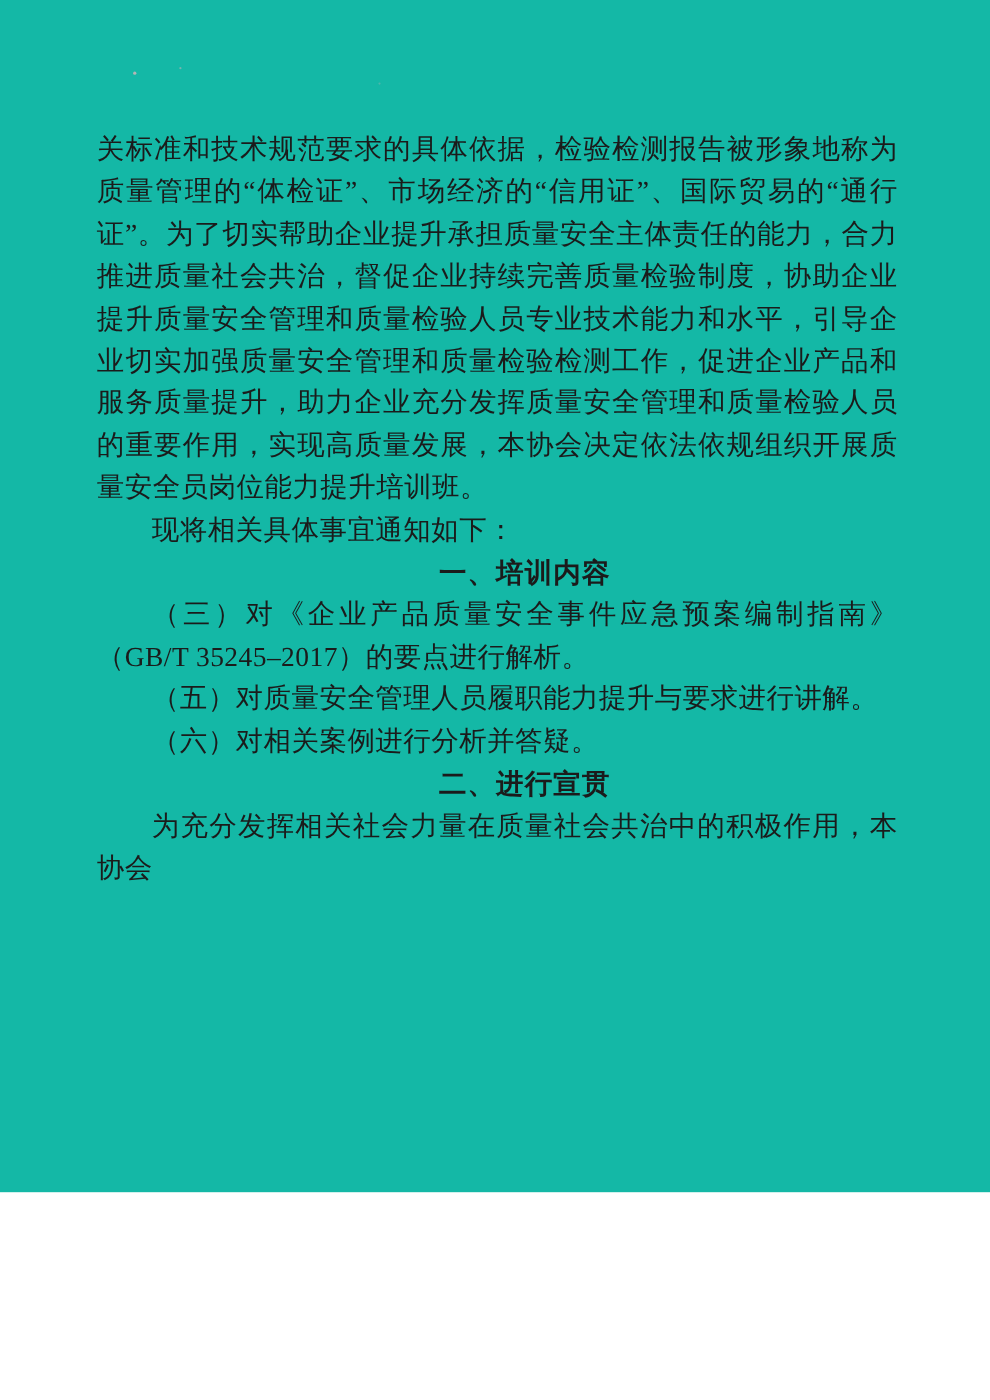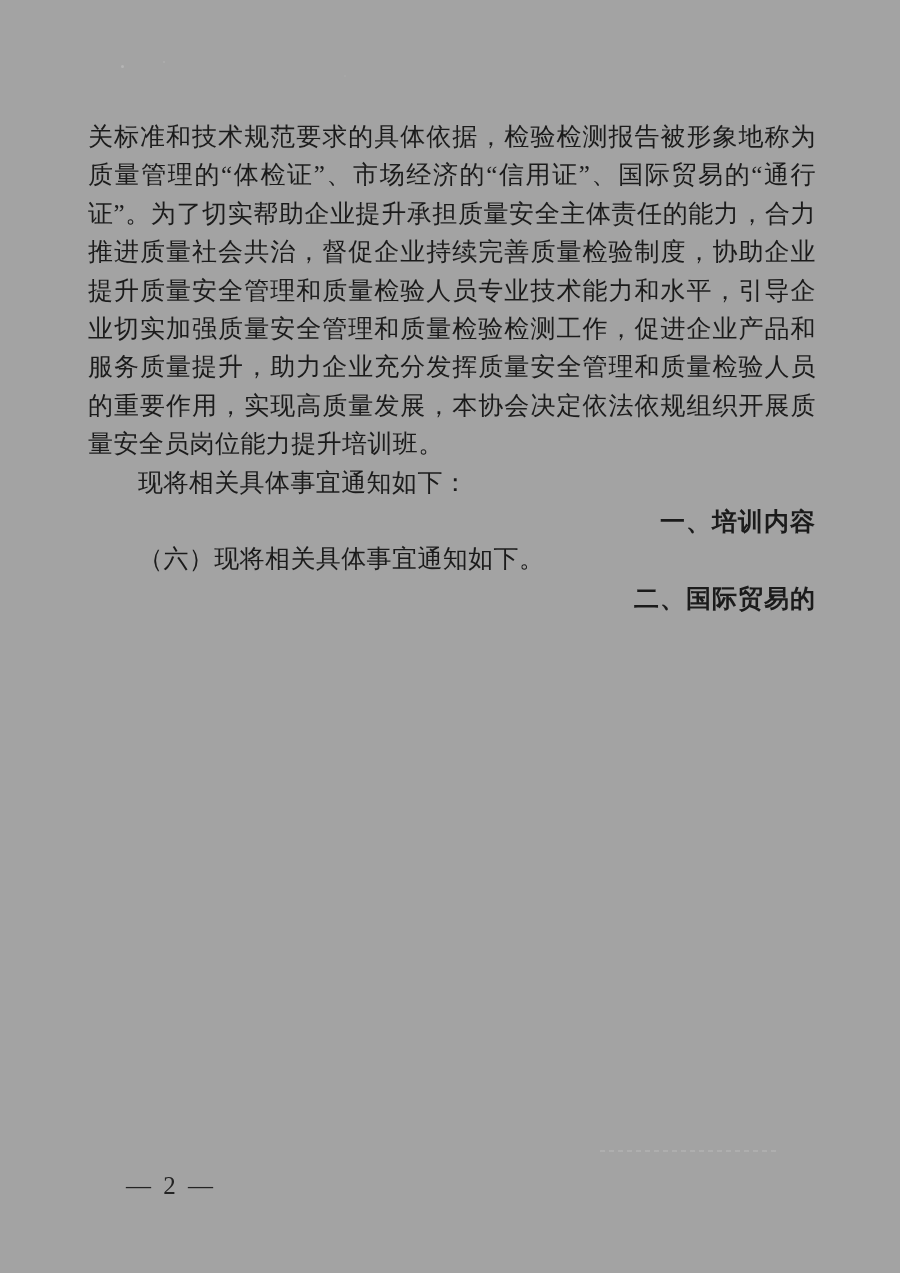--- a/index.html
+++ b/index.html
@@ -3,22 +3,22 @@
 <meta charset="utf-8">
 <style>
   html, body {
     margin: 0;
     padding: 0;
     background: #ffffff;
   }
   .page {
     position: relative;
     width: 900px;
-    height: 1273px;
-    background: #a3a3a3;
+    height: 1084px;
+    background: #14b8a6;
     overflow: hidden;
     font-family: "Liberation Serif", "DejaVu Serif", serif;
   }
   .content {
     position: absolute;
     left: 88px;
     top: 118px;
     width: 728px;
     color: #1b1b1b;
     font-size: 25px;
@@ -30,21 +30,21 @@
   .content p {
     margin: 0;
     padding: 0;
   }
   .content p.indent {
     text-indent: 2em;
   }
   .content p.heading {
     font-weight: bold;
     font-family: "Liberation Sans", "DejaVu Sans", sans-serif;
-    text-align: right;
+    text-align: center;
     letter-spacing: 1px;
   }
   .footer {
     position: absolute;
     left: 126px;
     top: 1172px;
     font-size: 25px;
     color: #242424;
     letter-spacing: 3px;
     font-family: "Liberation Serif", "DejaVu Serif", serif;
@@ -73,18 +73,21 @@
 <div class="page">
   <span class="speck s1"></span>
   <span class="speck s2"></span>
   <span class="speck s3"></span>
   <span class="noise-streak"></span>
 
   <div class="content" id="doc-body">
       <p class="body">关标准和技术规范要求的具体依据，检验检测报告被形象地称为质量管理的“体检证”、市场经济的“信用证”、国际贸易的“通行证”。为了切实帮助企业提升承担质量安全主体责任的能力，合力推进质量社会共治，督促企业持续完善质量检验制度，协助企业提升质量安全管理和质量检验人员专业技术能力和水平，引导企业切实加强质量安全管理和质量检验检测工作，促进企业产品和服务质量提升，助力企业充分发挥质量安全管理和质量检验人员的重要作用，实现高质量发展，本协会决定依法依规组织开展质量安全员岗位能力提升培训班。</p>
       <p class="indent body">现将相关具体事宜通知如下：</p>
       <p class="indent heading">一、培训内容</p>
-      <p class="indent body">（六）现将相关具体事宜通知如下。</p>
-      <p class="indent heading">二、国际贸易的</p>
+      <p class="indent body">（三）对《企业产品质量安全事件应急预案编制指南》（GB/T 35245–2017）的要点进行解析。</p>
+      <p class="indent body">（五）对质量安全管理人员履职能力提升与要求进行讲解。</p>
+      <p class="indent body">（六）对相关案例进行分析并答疑。</p>
+      <p class="indent heading">二、进行宣贯</p>
+      <p class="indent body">为充分发挥相关社会力量在质量社会共治中的积极作用，本协会</p>
     </div>
 
   <div class="footer">— 2 —</div>
 </div>
 
 </body></html>

